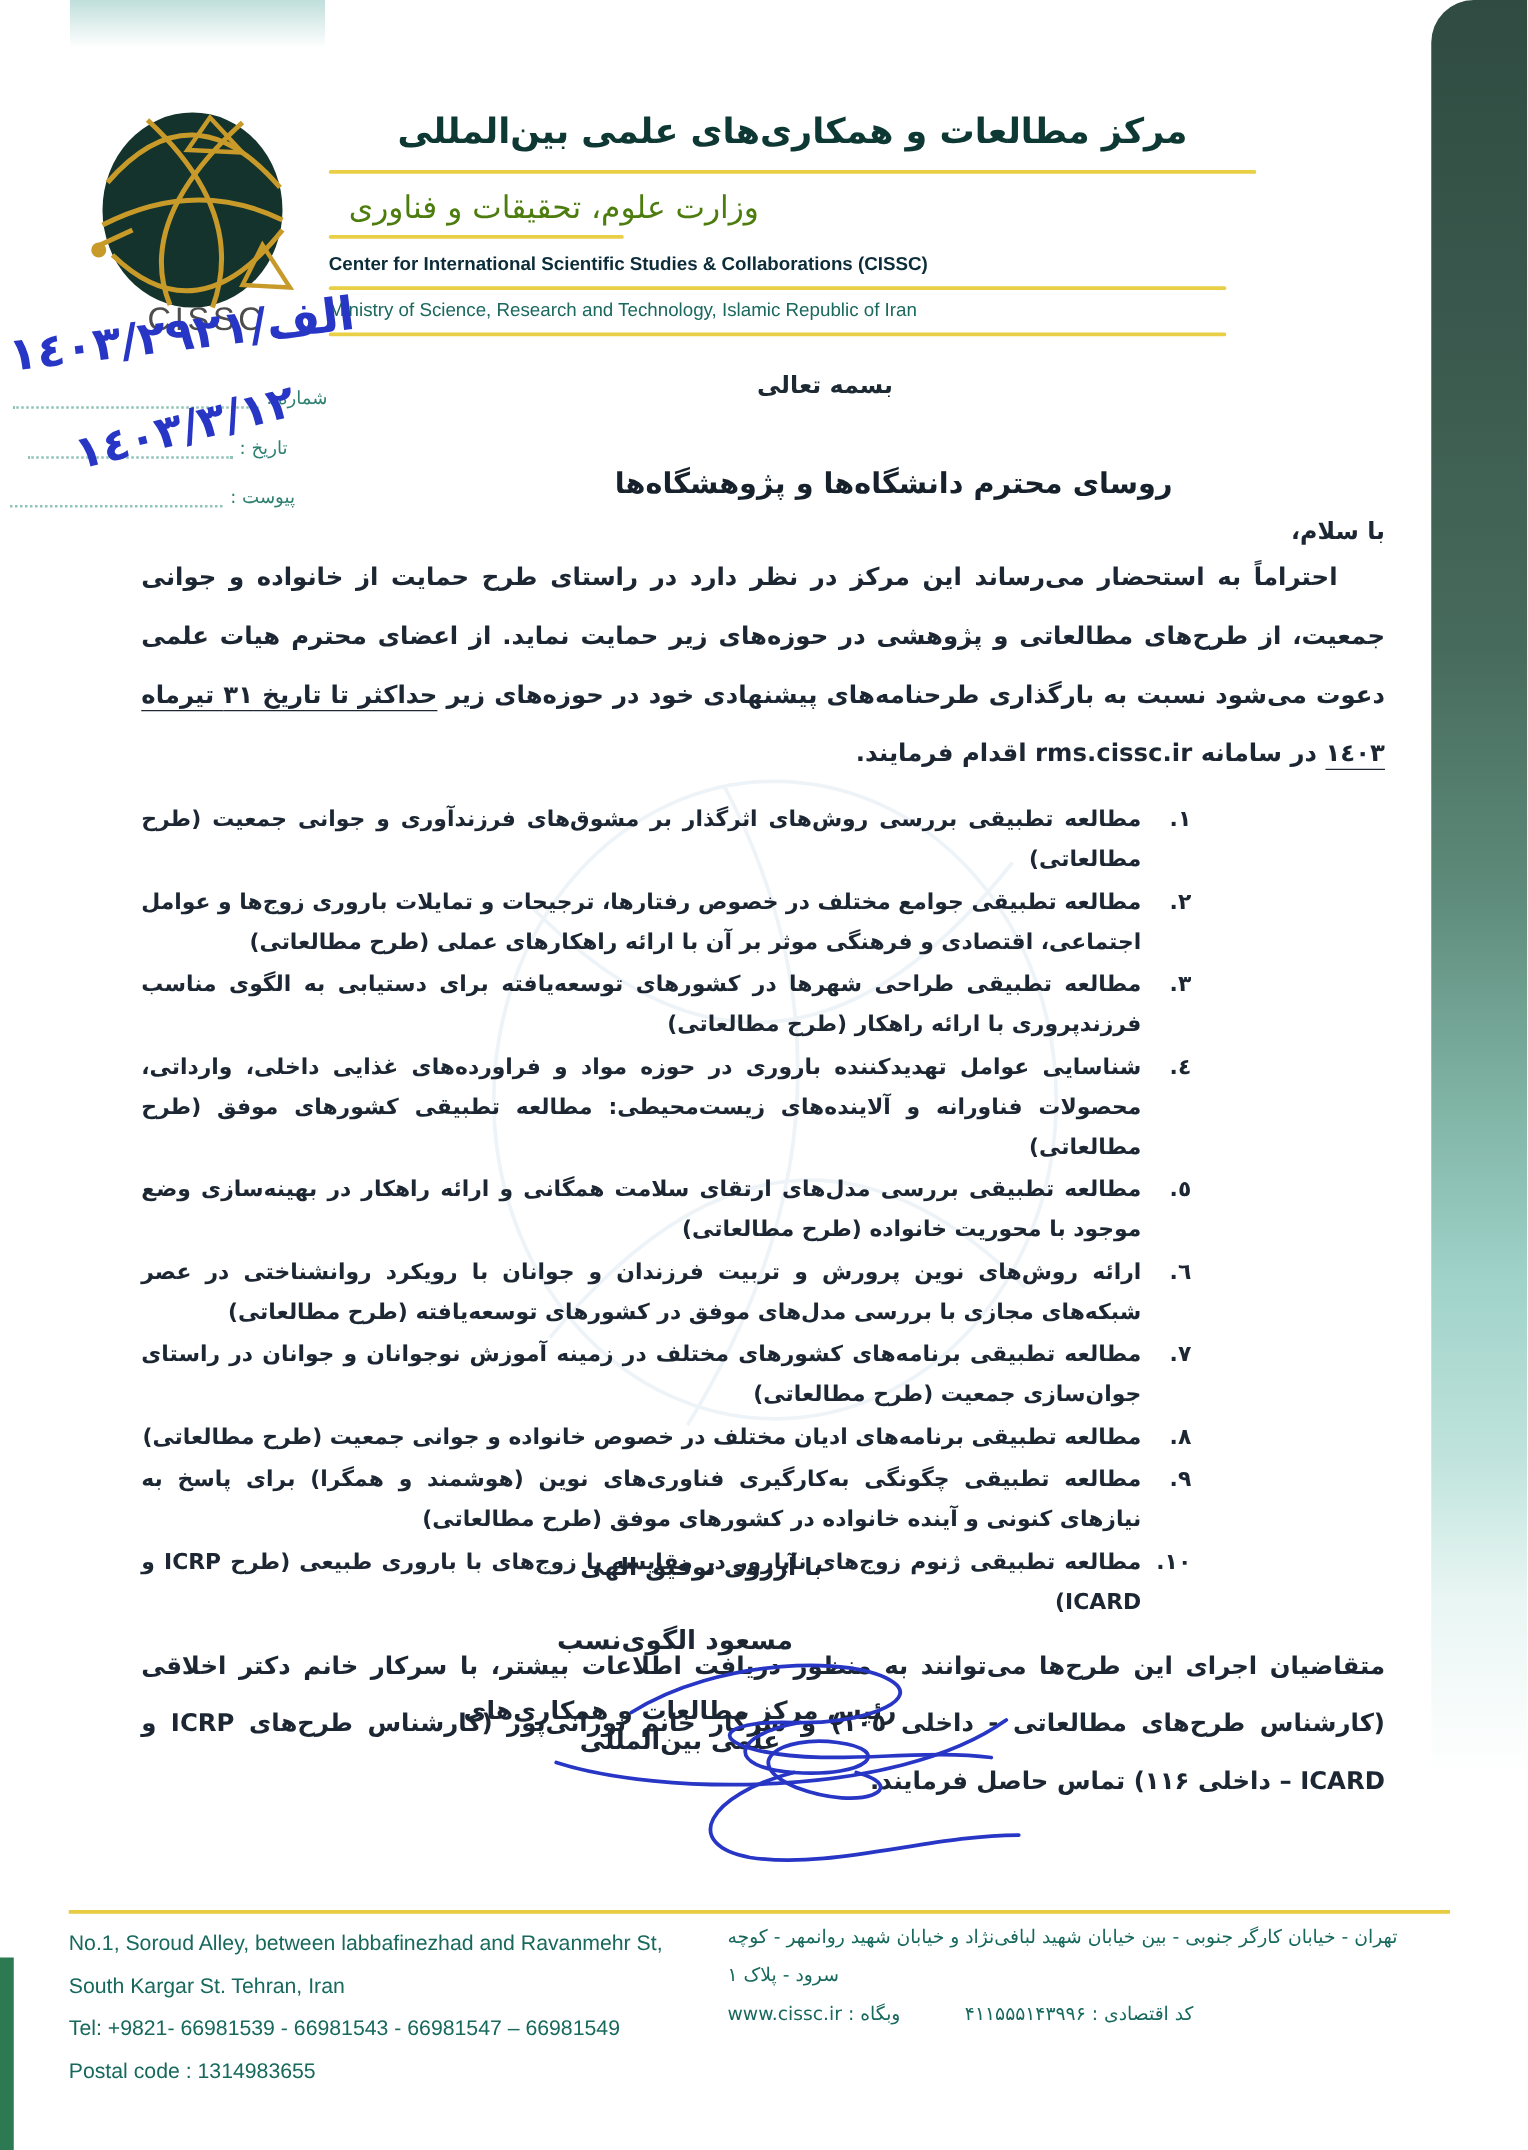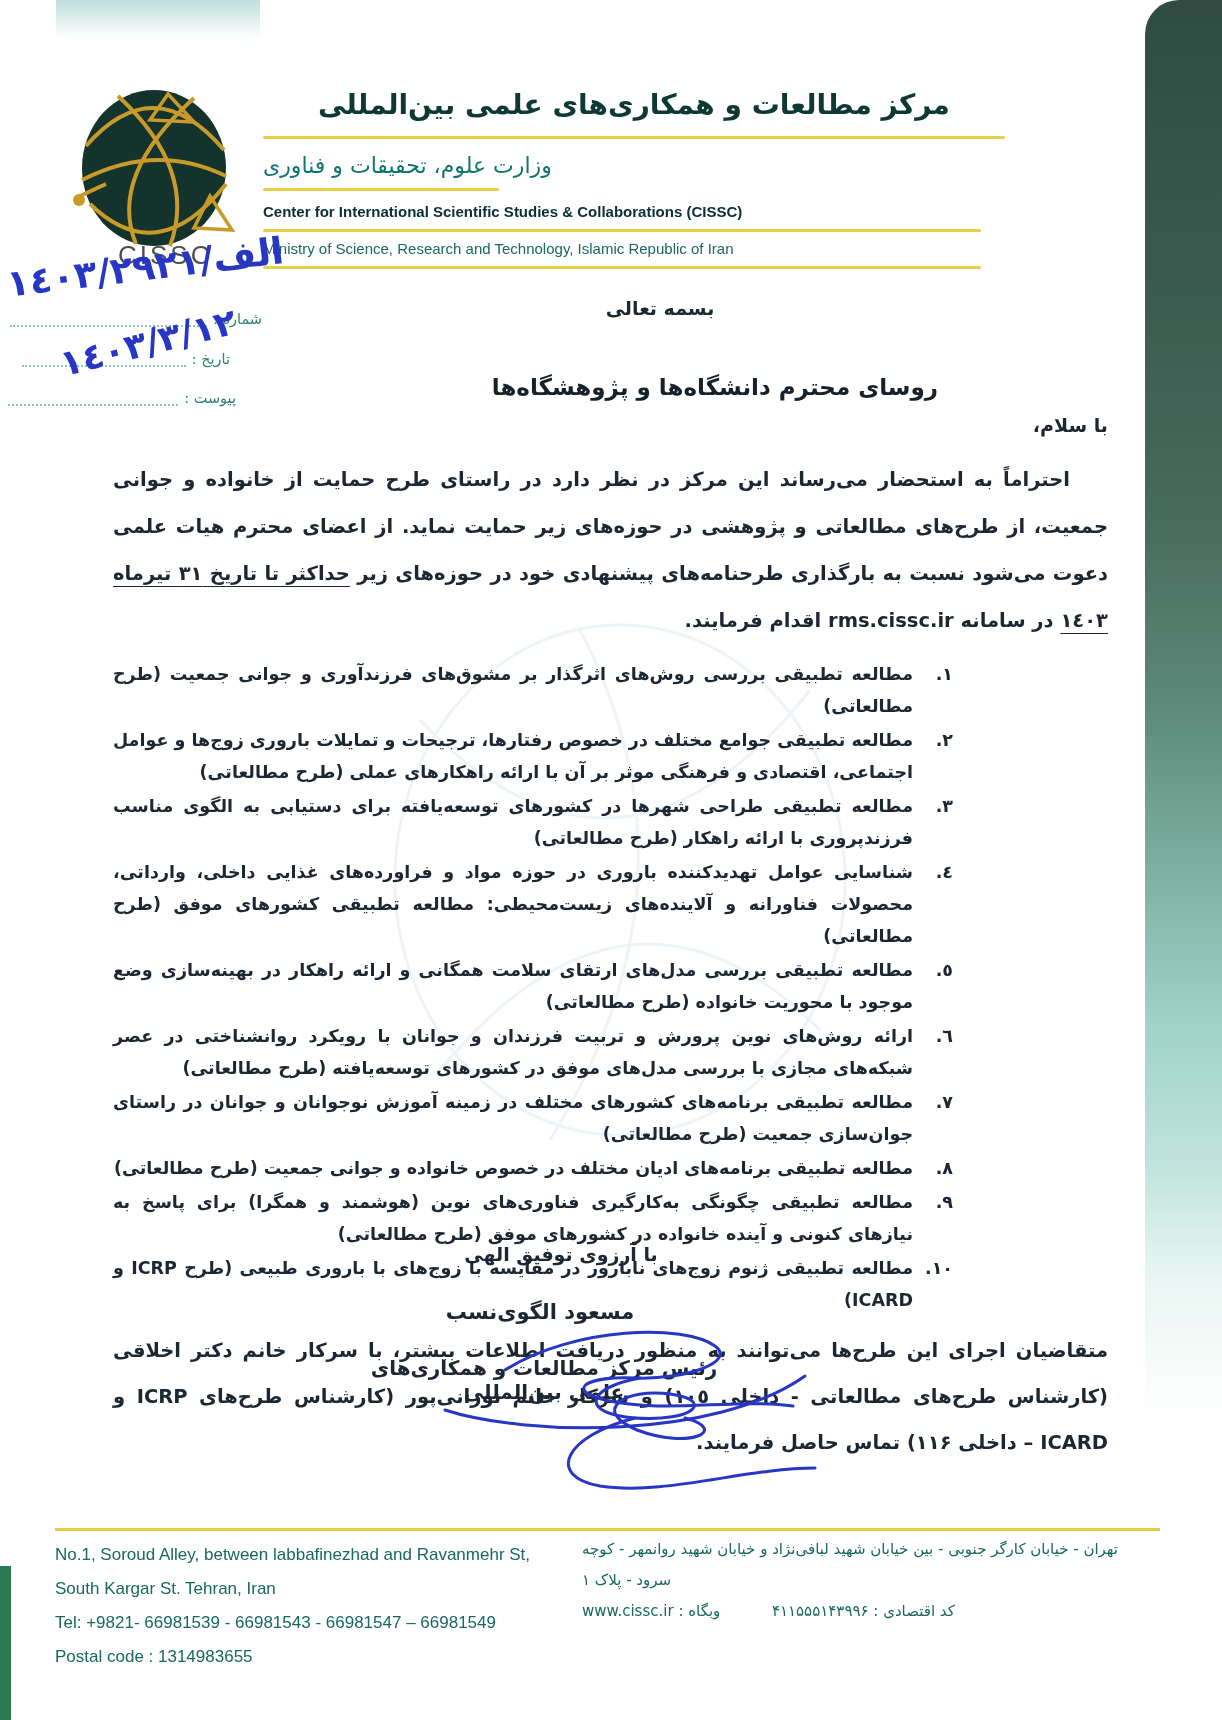--- a/index.html
+++ b/index.html
@@ -17,39 +17,39 @@
   .logo{position:absolute;left:72px;top:84px;}
   .logo-caption{position:absolute;left:118px;top:240px;font-family:"Liberation Sans",sans-serif;
     font-size:26px;letter-spacing:3px;color:#4d4d4d;}
   .hdr{position:absolute;left:263px;top:86px;width:742px;}
   .hdr-fa-title{direction:rtl;text-align:center;font-size:28px;font-weight:bold;color:#0e3833;line-height:38px;}
   .rule{height:3px;background:#e9cf45;border-radius:2px;}
   .r1{margin-top:12px;width:742px;}
   .r2{margin-top:7px;width:236px;}
   .r3{margin-top:9px;width:718px;}
   .r4{margin-top:9px;width:718px;}
-  .hdr-fa-ministry{direction:rtl;text-align:left;font-size:22px;color:#0f766e;margin-top:12px;line-height:30px;}
+  .hdr-fa-ministry{direction:rtl;text-align:left;font-size:25px;color:#4d7c0f;margin-top:12px;line-height:30px;margin-left:16px;}
   .hdr-en-bold{font-family:"Liberation Sans",sans-serif;font-size:15px;font-weight:bold;color:#0d2c3a;margin-top:12px;}
   .hdr-en-reg{font-family:"Liberation Sans",sans-serif;font-size:15px;color:#1a685e;margin-top:8px;}
   .bismillah{position:absolute;left:575px;top:297px;width:170px;text-align:center;direction:rtl;
     font-size:19px;font-weight:600;color:#1d2a33;}
   
   .meta-row{position:absolute;display:flex;direction:rtl;align-items:flex-end;color:#2e8070;font-size:14.5px;}
   .meta-row .lbl{white-space:nowrap;padding-left:6px;}
   .meta-row .dots{flex:1;border-bottom:2px dotted #8fc3b8;height:14px;}
   .m-num{left:10px;top:311px;width:252px;}
   .m-date{left:22px;top:351px;width:208px;}
   .m-att{left:8px;top:390px;width:228px;}
   .hand{position:absolute;color:#2836c6;font-weight:600;white-space:nowrap;}
   .hand-num{left:6px;top:246px;font-size:37px;transform:rotate(-7deg);}
   .hand-date{left:58px;top:322px;font-size:36px;transform:rotate(-14deg);}
   
   .recipient{position:absolute;right:284px;top:350px;direction:rtl;font-size:23px;font-weight:bold;color:#16212b;margin-top:24px;}
   .main{position:absolute;left:113px;top:414px;width:995px;direction:rtl;}
-  .salutation{font-size:19px;font-weight:bold;margin-bottom:20px;}
+  .salutation{font-size:19px;font-weight:bold;margin-bottom:2px;}
   .intro{font-size:19.5px;font-weight:bold;line-height:47px;text-align:justify;text-indent:38px;margin:0;}
   .u{text-decoration:underline;text-underline-offset:6px;}
   .plist{list-style:none;margin:14px 155px 0 0;padding:0;}
   .plist li{display:flex;direction:rtl;font-size:17.5px;font-weight:bold;line-height:32px;margin-bottom:2px;}
   .plist .num{width:30px;flex:none;margin-left:10px;text-align:right;}
   .plist .txt{flex:1;text-align:justify;}
   .contact{font-size:19.5px;font-weight:bold;line-height:46px;text-align:justify;margin:12px 0 0 0;}
   
   .closing{position:absolute;left:455px;top:1243px;width:212px;text-align:center;direction:rtl;
     font-size:19px;font-weight:600;}

